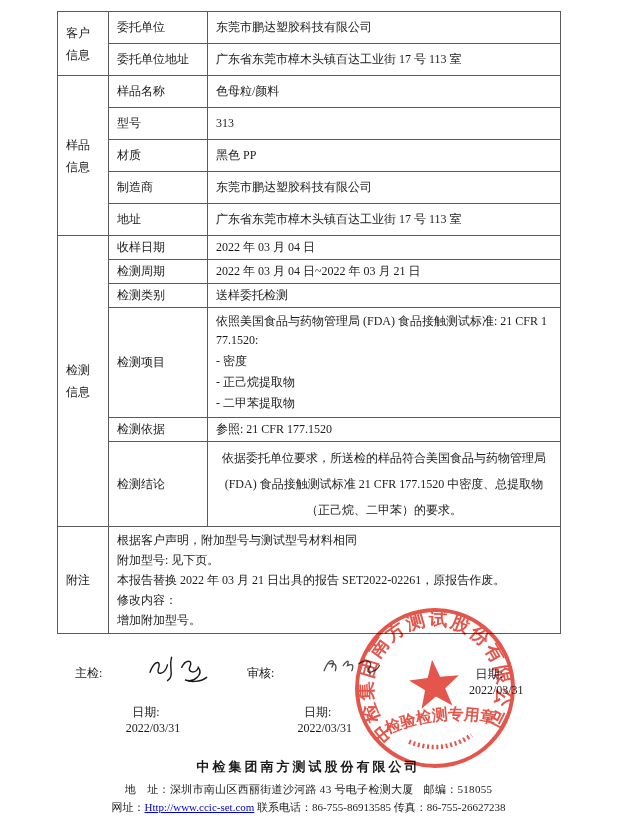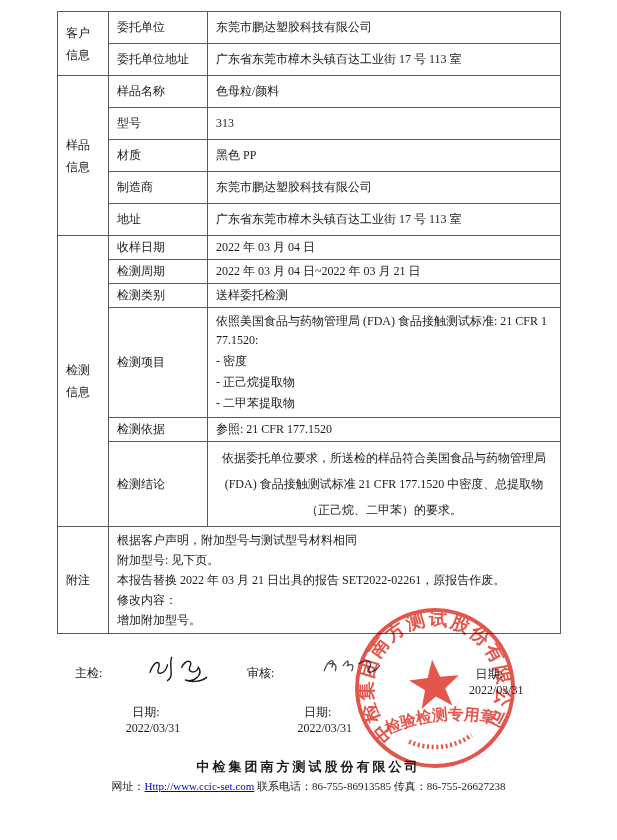--- a/index.html
+++ b/index.html
@@ -182,20 +182,23 @@
     <div class="sig-col">
       <div class="date-row">
         <span class="date-lbl">日期:</span>
         <span class="date-val">2022/03/31</span>
       </div>
     </div>
   </div>
 
   <div class="footer">
     <div class="ft-company">中检集团南方测试股份有限公司</div>
+    <div class="ft-line">
+      <span>地　址：</span><span>深圳市南山区西丽街道沙河路 43 号电子检测大厦</span><span class="sp"></span><span>邮编：</span><span>518055</span>
+    </div>
     <div class="ft-line2">
       <span>网址：</span><span class="link">Http://www.ccic-set.com</span>
       <span> </span><span>联系电话：</span><span>86-755-86913585</span>
       <span> </span><span>传真：</span><span>86-755-26627238</span>
     </div>
   </div>
 
 </div>
 
 <svg class="stamp" viewBox="0 0 166 166">

